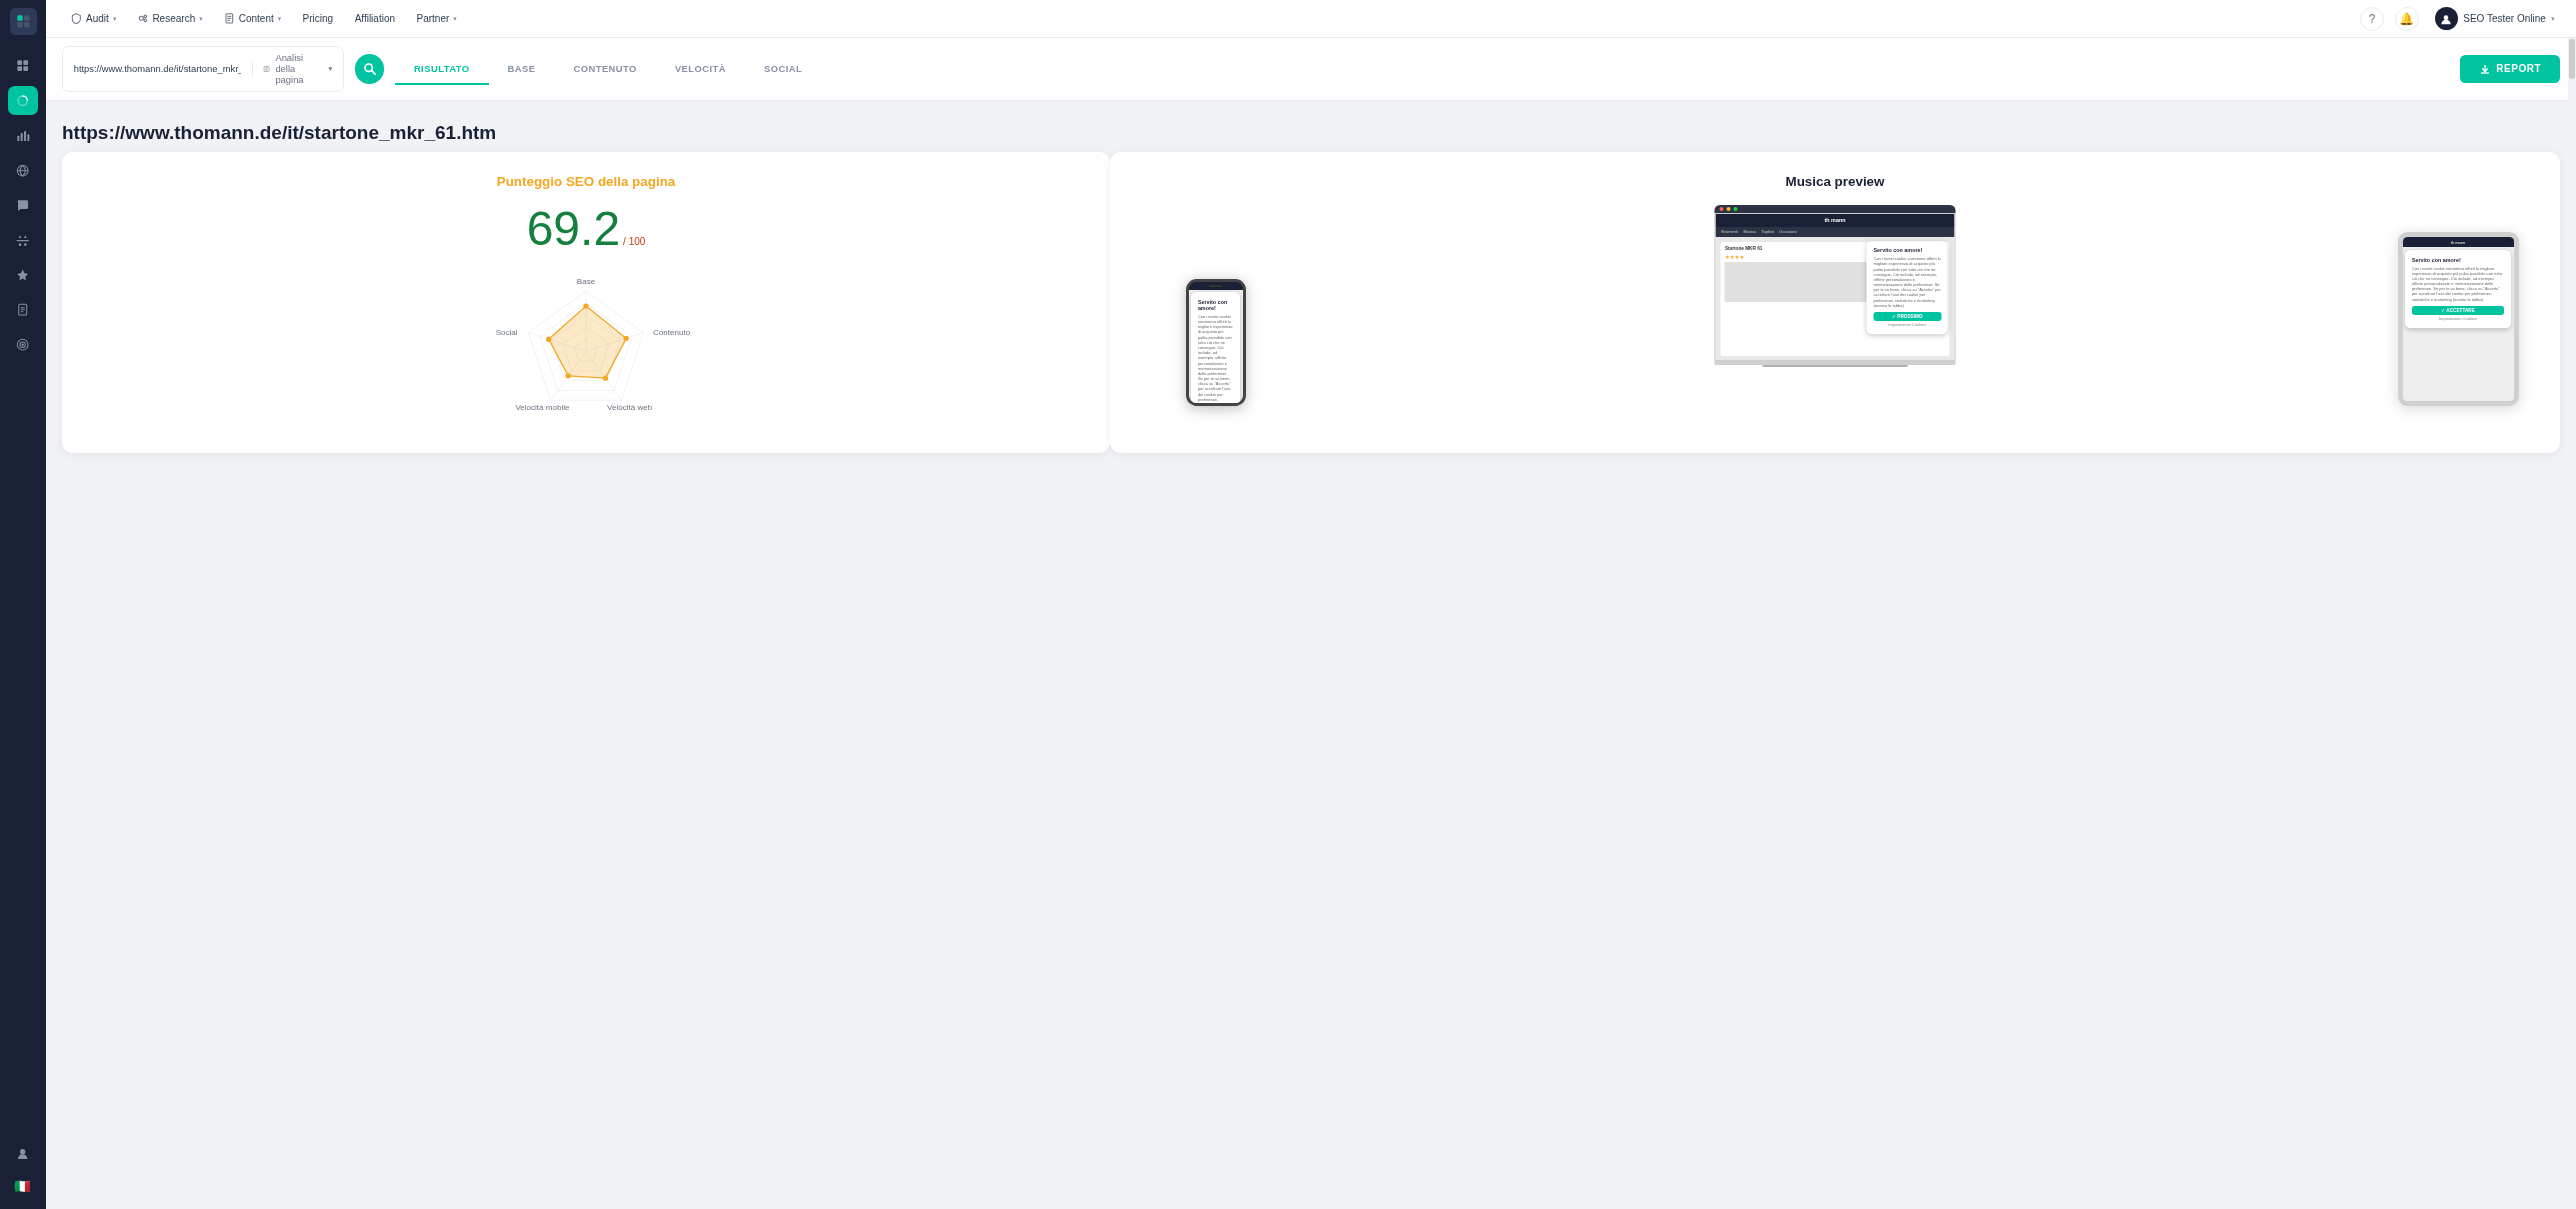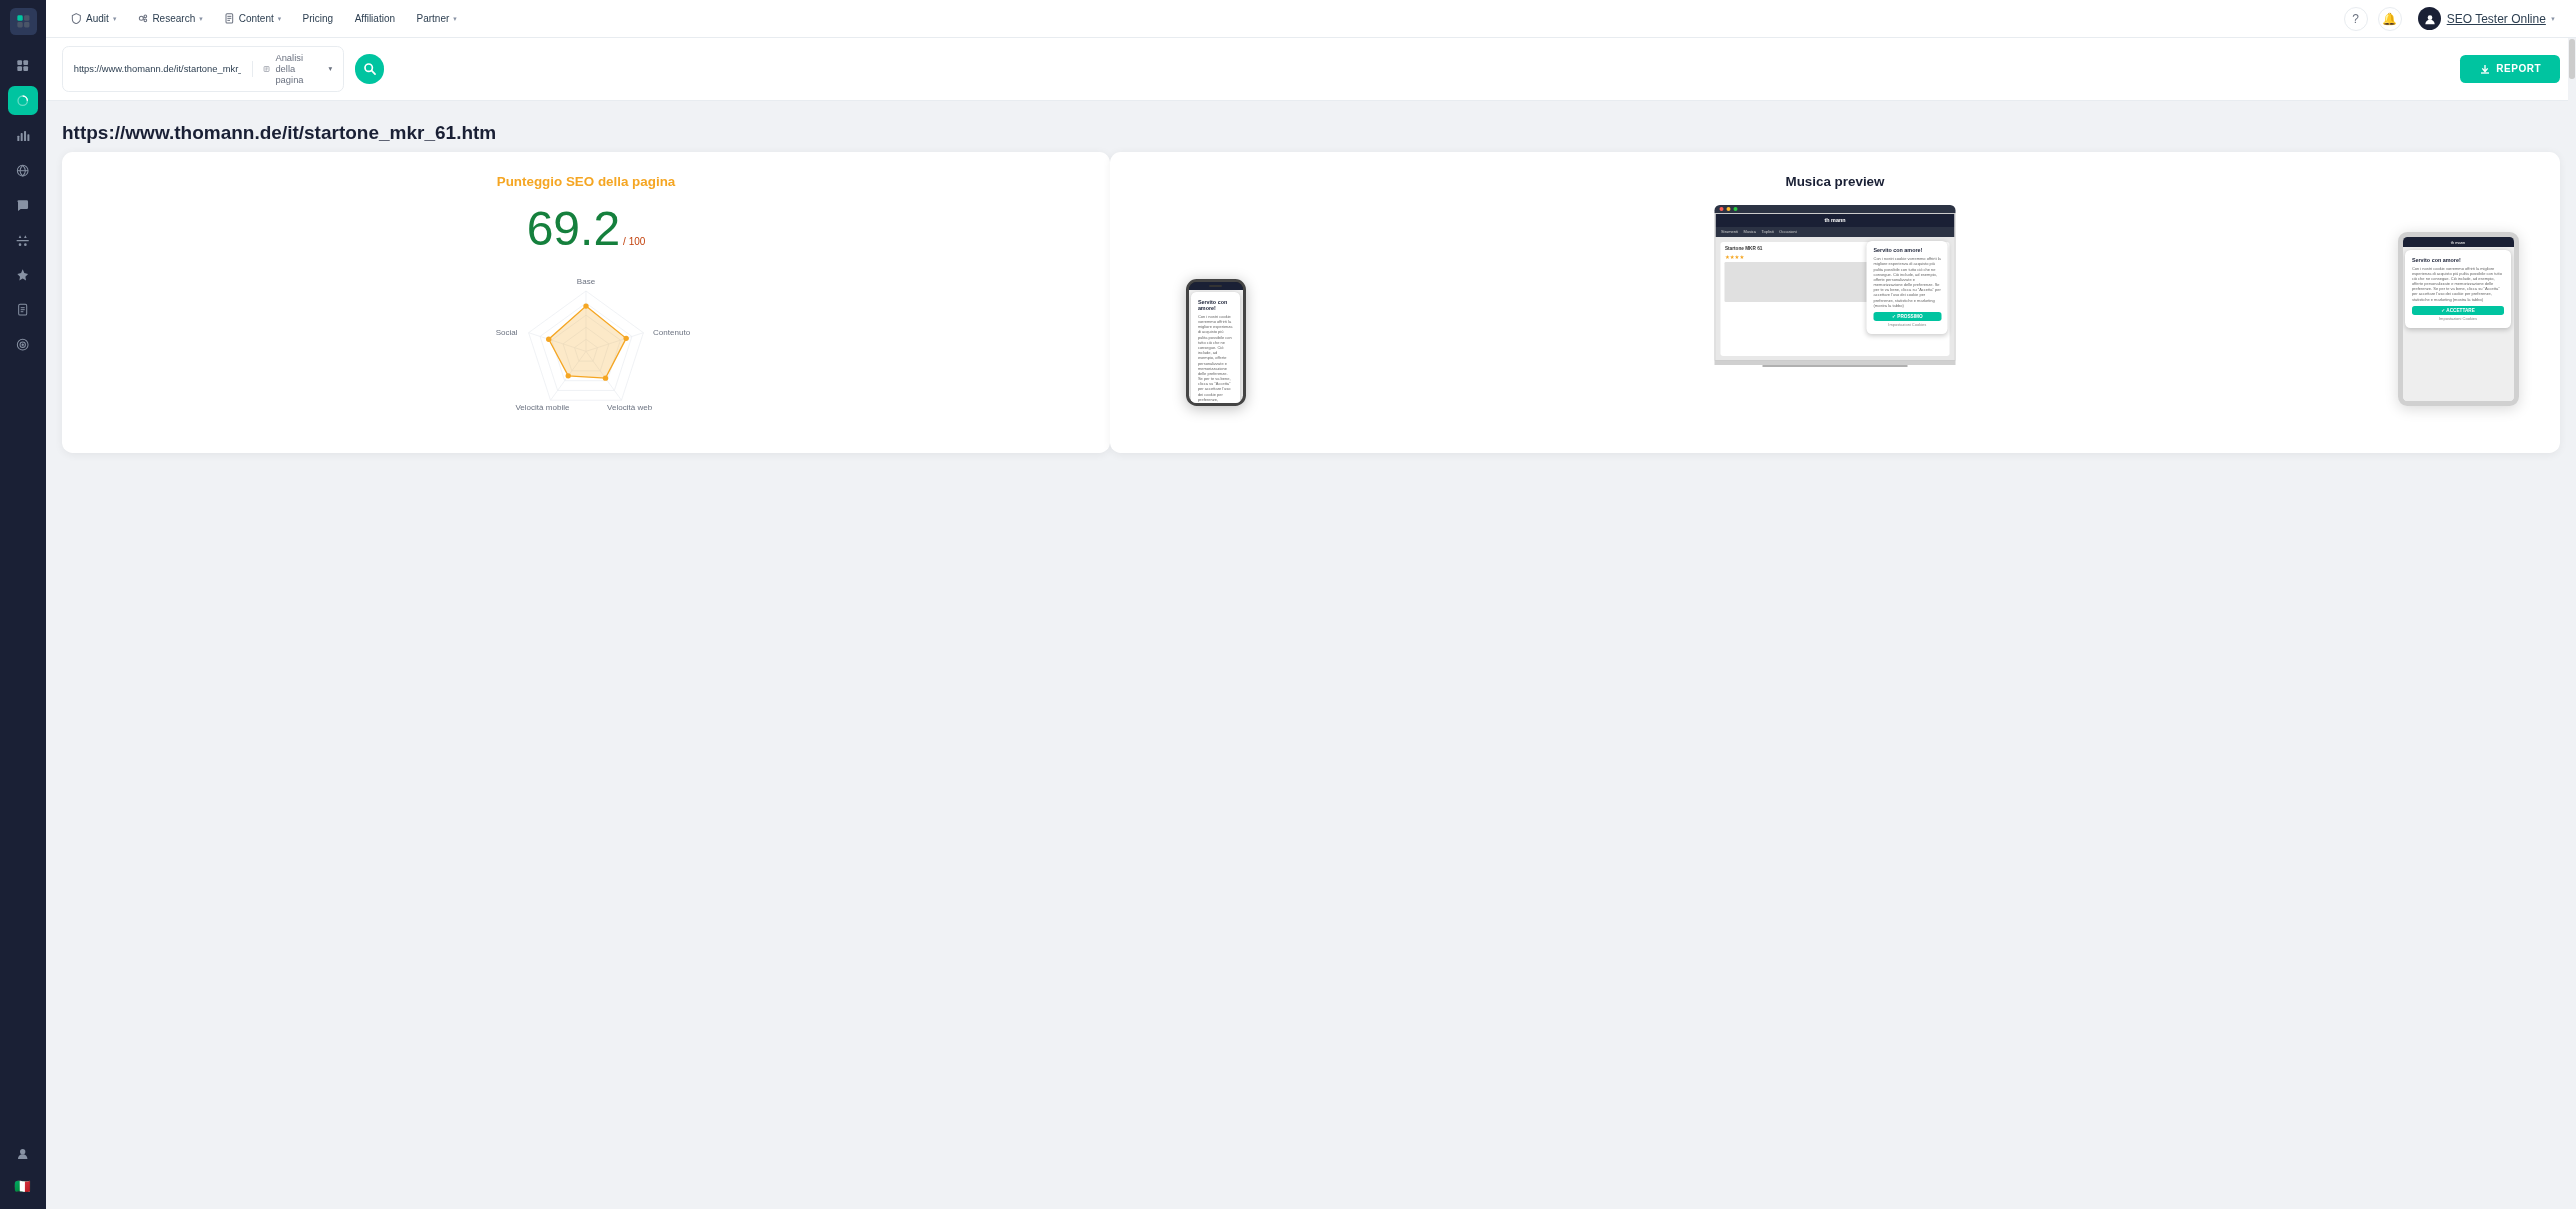--- a/index.html
+++ b/index.html
@@ -49,21 +49,21 @@
     }
     .user-btn {
       display: flex; align-items: center; gap: 5.4px; cursor: pointer;
       padding: 2.7px 5.4px; border-radius: 5.4px;
     }
     .user-avatar {
       width: 23px; height: 23px; border-radius: 50%; background: #1a2035;
       display: flex; align-items: center; justify-content: center;
       color: white; font-size: 9.4px; font-weight: 600;
     }
-    .user-name { font-size: 12px; color: #2c3e50; font-weight: 500; text-decoration: underline; }
+    .user-name { font-size: 10px; color: #2c3e50; font-weight: 500; }
     .user-chevron { font-size: 6.7px; color: #8892a4; }
 
     
     .main {
       margin-left: 46px; margin-top: 38px; background: #f0f2f5;
       min-height: calc(100vh - 38px);
     }
 
     
     .url-bar-section {
@@ -318,20 +318,27 @@
         <span style="color:#6b7280;font-size:7.4px;">▾</span>
       </div>
     </div>
     <button class="search-btn">
       <svg width="13.4" height="13.4" viewBox="0 0 20 20" fill="none" stroke="white" stroke-width="2.5" stroke-linecap="round">
         <circle cx="8.5" cy="8.5" r="5.5"></circle>
         <line x1="13" y1="13" x2="18" y2="18"></line>
       </svg>
     </button>
 
+    <div class="tabs-bar" style="flex:1;border:none;padding:0;">
+      <div class="tab active">RISULTATO</div>
+      <div class="tab">BASE</div>
+      <div class="tab">CONTENUTO</div>
+      <div class="tab">VELOCITÀ</div>
+      <div class="tab">SOCIAL</div>
+    </div>
 
     <button class="report-btn">
       <svg width="12" height="12" viewBox="0 0 18 18" fill="none" stroke="white" stroke-width="2">
         <path d="M9 3v9M5 8l4 5 4-5"></path>
         <line x1="3" y1="15" x2="15" y2="15"></line>
       </svg>
       <span>REPORT</span>
     </button>
   </div>
 

